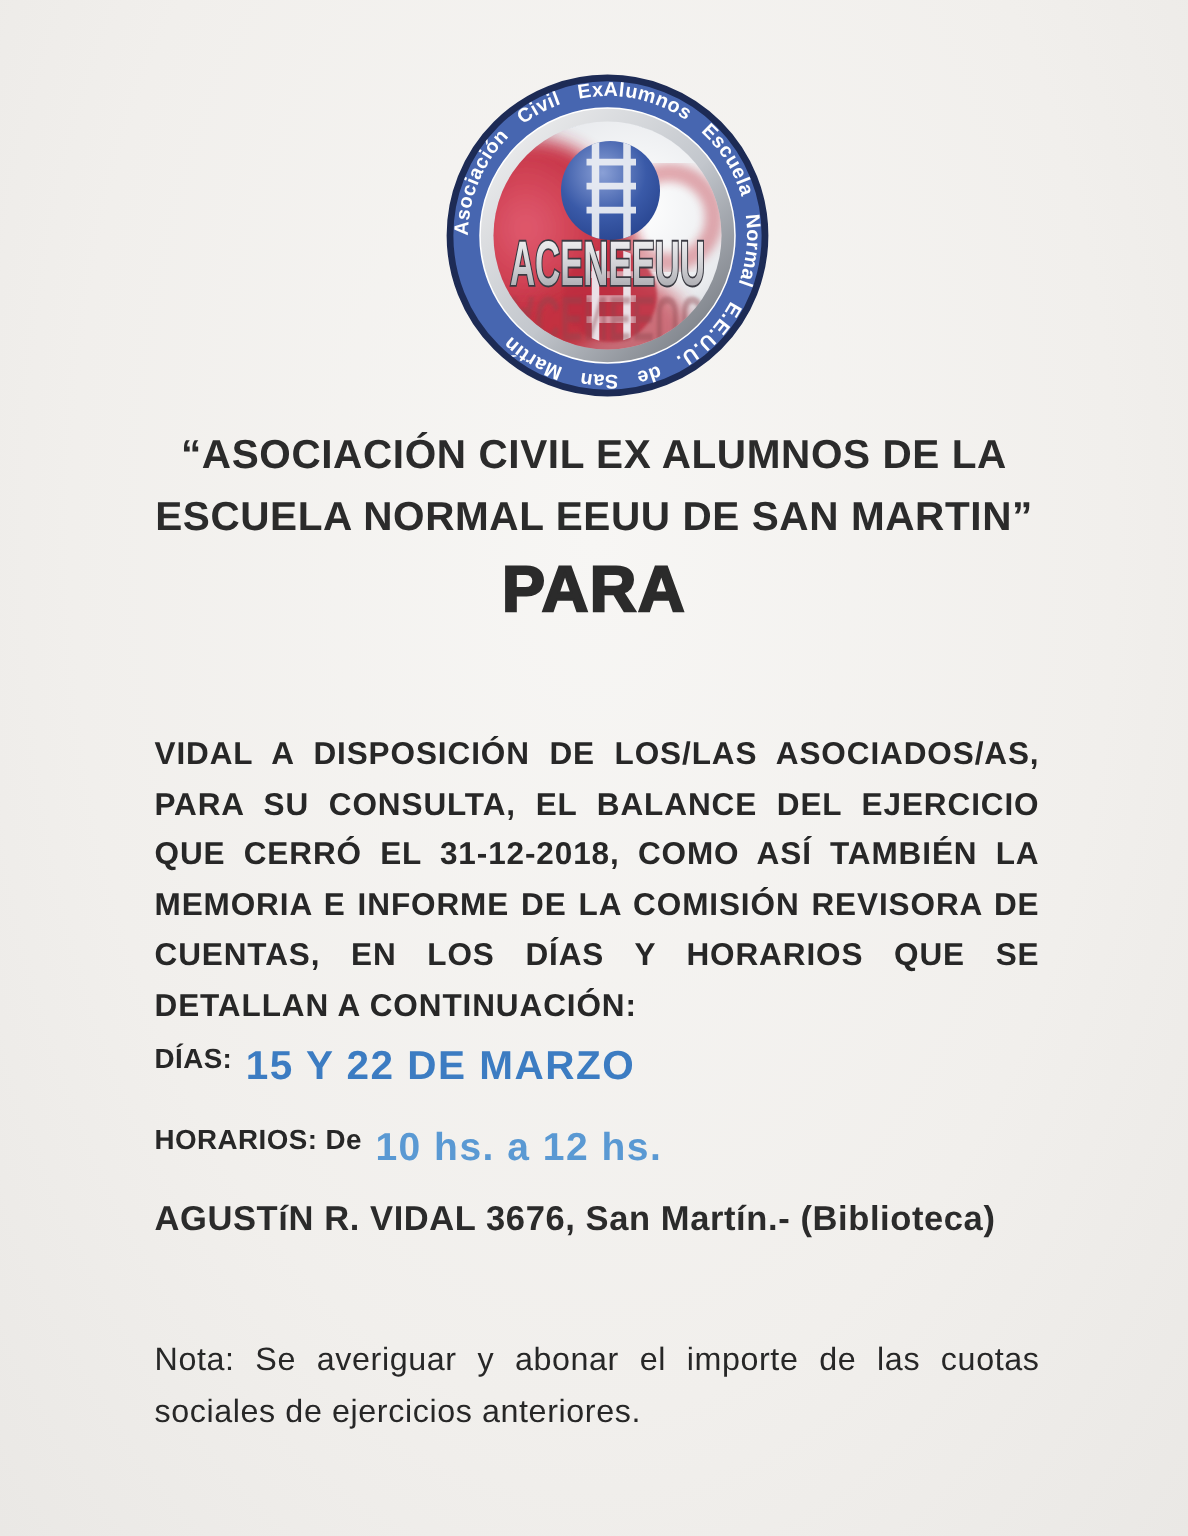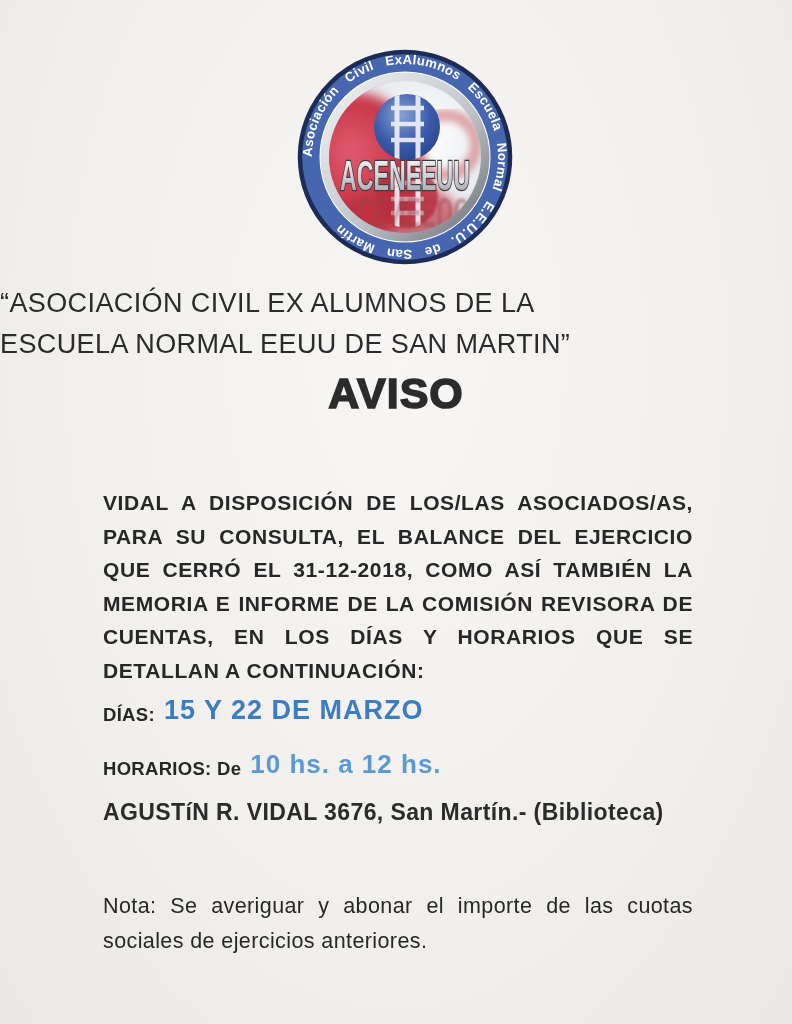--- a/index.html
+++ b/index.html
@@ -7,37 +7,37 @@
     width:792px;height:1024px;position:relative;overflow:hidden;
     font-family:"Liberation Sans",sans-serif;
     background:radial-gradient(ellipse at 50% 35%, #f7f6f4 0%, #f1efec 62%, #eae8e5 100%);
     color:#262626;
   }
   .abs{position:absolute;}
   
   #logo{left:293px;top:45px;width:224px;height:224px;}
   
   .org-title{
-    left:0;top:283px;width:792px;
-    font-size:27px;font-weight:normal;line-height:41px;letter-spacing:.4px;color:#2b2b2b;
+    left:0;top:283px;width:792px;text-align:center;
+    font-size:27px;font-weight:bold;line-height:41px;letter-spacing:.4px;color:#2b2b2b;
   }
   .aviso{
     left:0;top:369px;width:792px;text-align:center;
     font-size:43px;font-weight:bold;letter-spacing:1px;color:#2b2b2b;
     -webkit-text-stroke:1.6px #2b2b2b;
   }
   
   .body-block{left:103px;top:486px;width:590px;}
   .jline{
     font-size:21px;font-weight:bold;letter-spacing:.6px;line-height:33.5px;
     text-align:justify;text-align-last:justify;color:#272727;white-space:normal;
   }
   .jline.last{text-align-last:left;}
   
-  .sched-row{left:103px;display:flex;align-items:flex-end;gap:9px;white-space:nowrap;}
+  .sched-row{left:103px;display:flex;align-items:flex-start;gap:9px;white-space:nowrap;}
   #days-row{top:695px;}
   #hours-row{top:749px;}
   .sched-label{font-size:18.5px;font-weight:bold;letter-spacing:.3px;color:#272727;}
   .days-value{font-size:27px;font-weight:bold;letter-spacing:1px;color:#3c7cc2;}
   .hours-value{font-size:26px;font-weight:bold;letter-spacing:1px;color:#5a99d3;}
   .address{
     left:103px;top:799px;font-size:23px;font-weight:bold;letter-spacing:.4px;color:#2b2b2b;white-space:nowrap;
   }
   
   .nota-block{left:103px;top:889px;width:590px;}
@@ -136,21 +136,21 @@
   <text font-family="Liberation Sans, sans-serif" font-size="13.2" font-weight="bold" fill="#ffffff" letter-spacing="0.3">
     <textPath href="#ringPath">Asociación&nbsp;&nbsp;&nbsp;Civil&nbsp;&nbsp;&nbsp;ExAlumnos&nbsp;&nbsp;&nbsp;Escuela&nbsp;&nbsp;&nbsp;Normal&nbsp;&nbsp;&nbsp;E.E.U.U.&nbsp;&nbsp;&nbsp;de&nbsp;&nbsp;&nbsp;San&nbsp;&nbsp;&nbsp;Martín</textPath>
   </text>
 </svg>
 
 <div class="abs org-title">
   <div>“ASOCIACIÓN CIVIL EX ALUMNOS DE LA</div>
   <div>ESCUELA NORMAL EEUU DE SAN MARTIN”</div>
 </div>
 
-<div class="abs aviso">AVISO</div>
+<div class="abs aviso">PARA</div>
 
 <div class="abs body-block">
   <div class="jline">VIDAL A DISPOSICIÓN DE LOS/LAS ASOCIADOS/AS,</div>
   <div class="jline">PARA SU CONSULTA, EL BALANCE DEL EJERCICIO</div>
   <div class="jline">QUE CERRÓ EL 31-12-2018, COMO ASÍ TAMBIÉN LA</div>
   <div class="jline">MEMORIA E INFORME DE LA COMISIÓN REVISORA DE</div>
   <div class="jline">CUENTAS, EN LOS DÍAS Y HORARIOS QUE SE</div>
   <div class="jline last">DETALLAN A CONTINUACIÓN:</div>
 </div>
 

